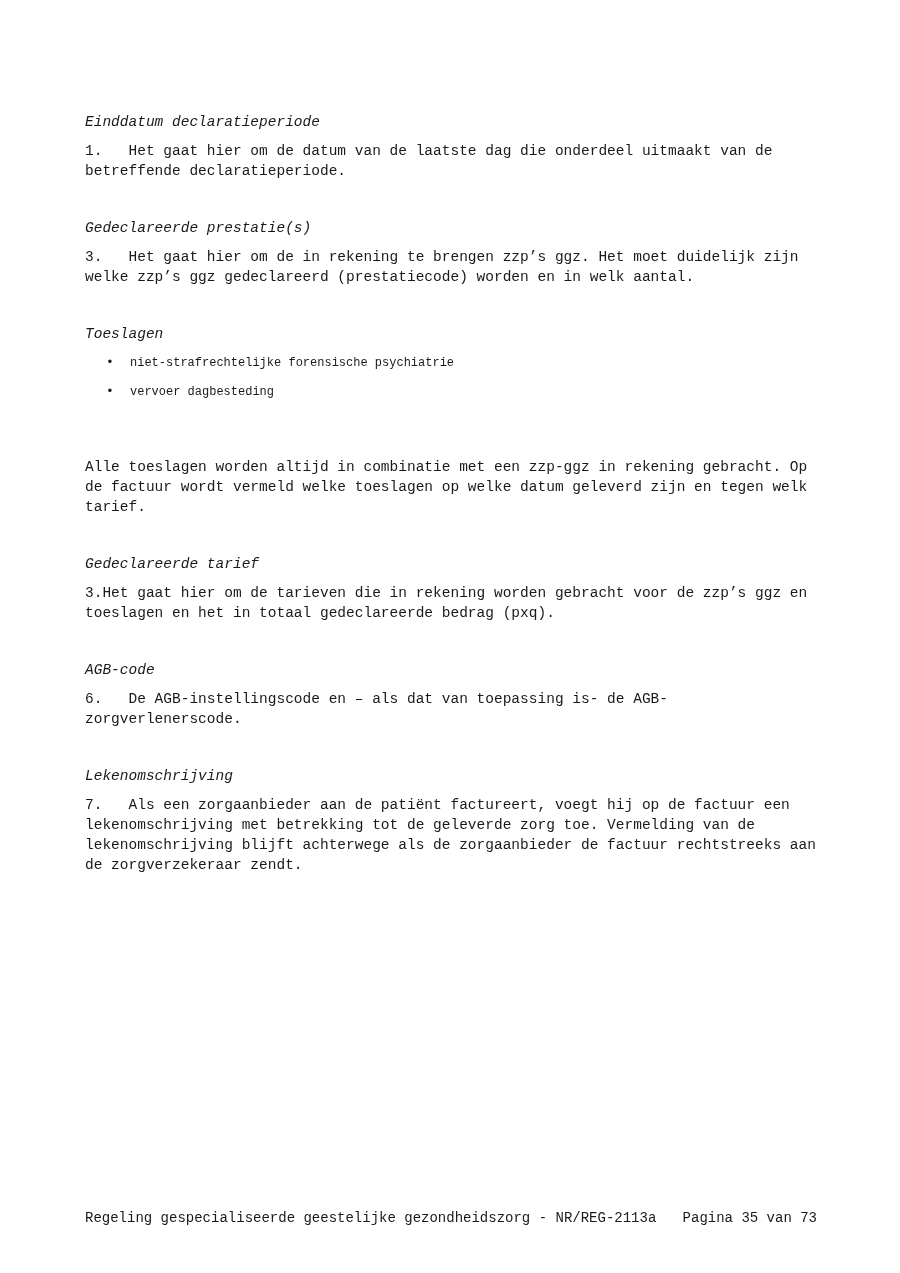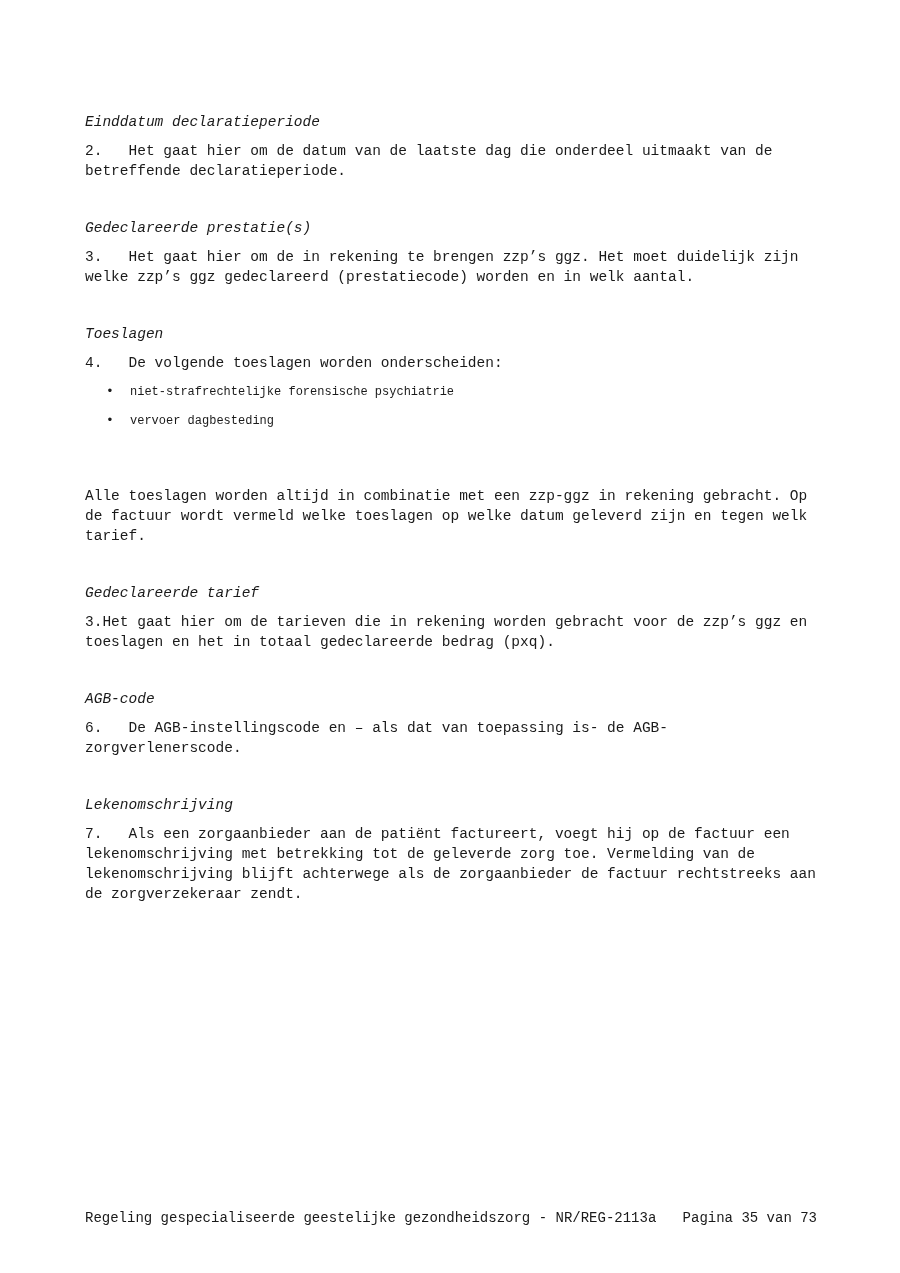--- a/index.html
+++ b/index.html
@@ -71,31 +71,30 @@
   }
 </style>
 </head>
 <body>
 
 <div class="page">
   <main class="content">
 
     <section class="section first">
       <h3 class="h">Einddatum declaratieperiode</h3>
-      <p class="para">2.   Het gaat hier om de datum van de laatste dag die onderdeel uitmaakt van de betreffende declaratieperiode.</p>
+      <p class="para">1.   Het gaat hier om de datum van de laatste dag die onderdeel uitmaakt van de betreffende declaratieperiode.</p>
     </section>
 
     <section class="section">
       <h3 class="h">Gedeclareerde prestatie(s)</h3>
       <p class="para">3.   Het gaat hier om de in rekening te brengen zzp’s ggz. Het moet duidelijk zijn welke zzp’s ggz gedeclareerd (prestatiecode) worden en in welk aantal.</p>
     </section>
 
     <section class="section">
       <h3 class="h">Toeslagen</h3>
-      <p class="para">4.   De volgende toeslagen worden onderscheiden:</p>
       <ul class="bullet-list">
         <li>niet-strafrechtelijke forensische psychiatrie</li>
         <li>vervoer dagbesteding</li>
       </ul>
     </section>
 
     <p class="para standalone">Alle toeslagen worden altijd in combinatie met een zzp-ggz in rekening gebracht. Op de factuur wordt vermeld welke toeslagen op welke datum geleverd zijn en tegen welk tarief.</p>
 
     <section class="section">
       <h3 class="h">Gedeclareerde tarief</h3>

